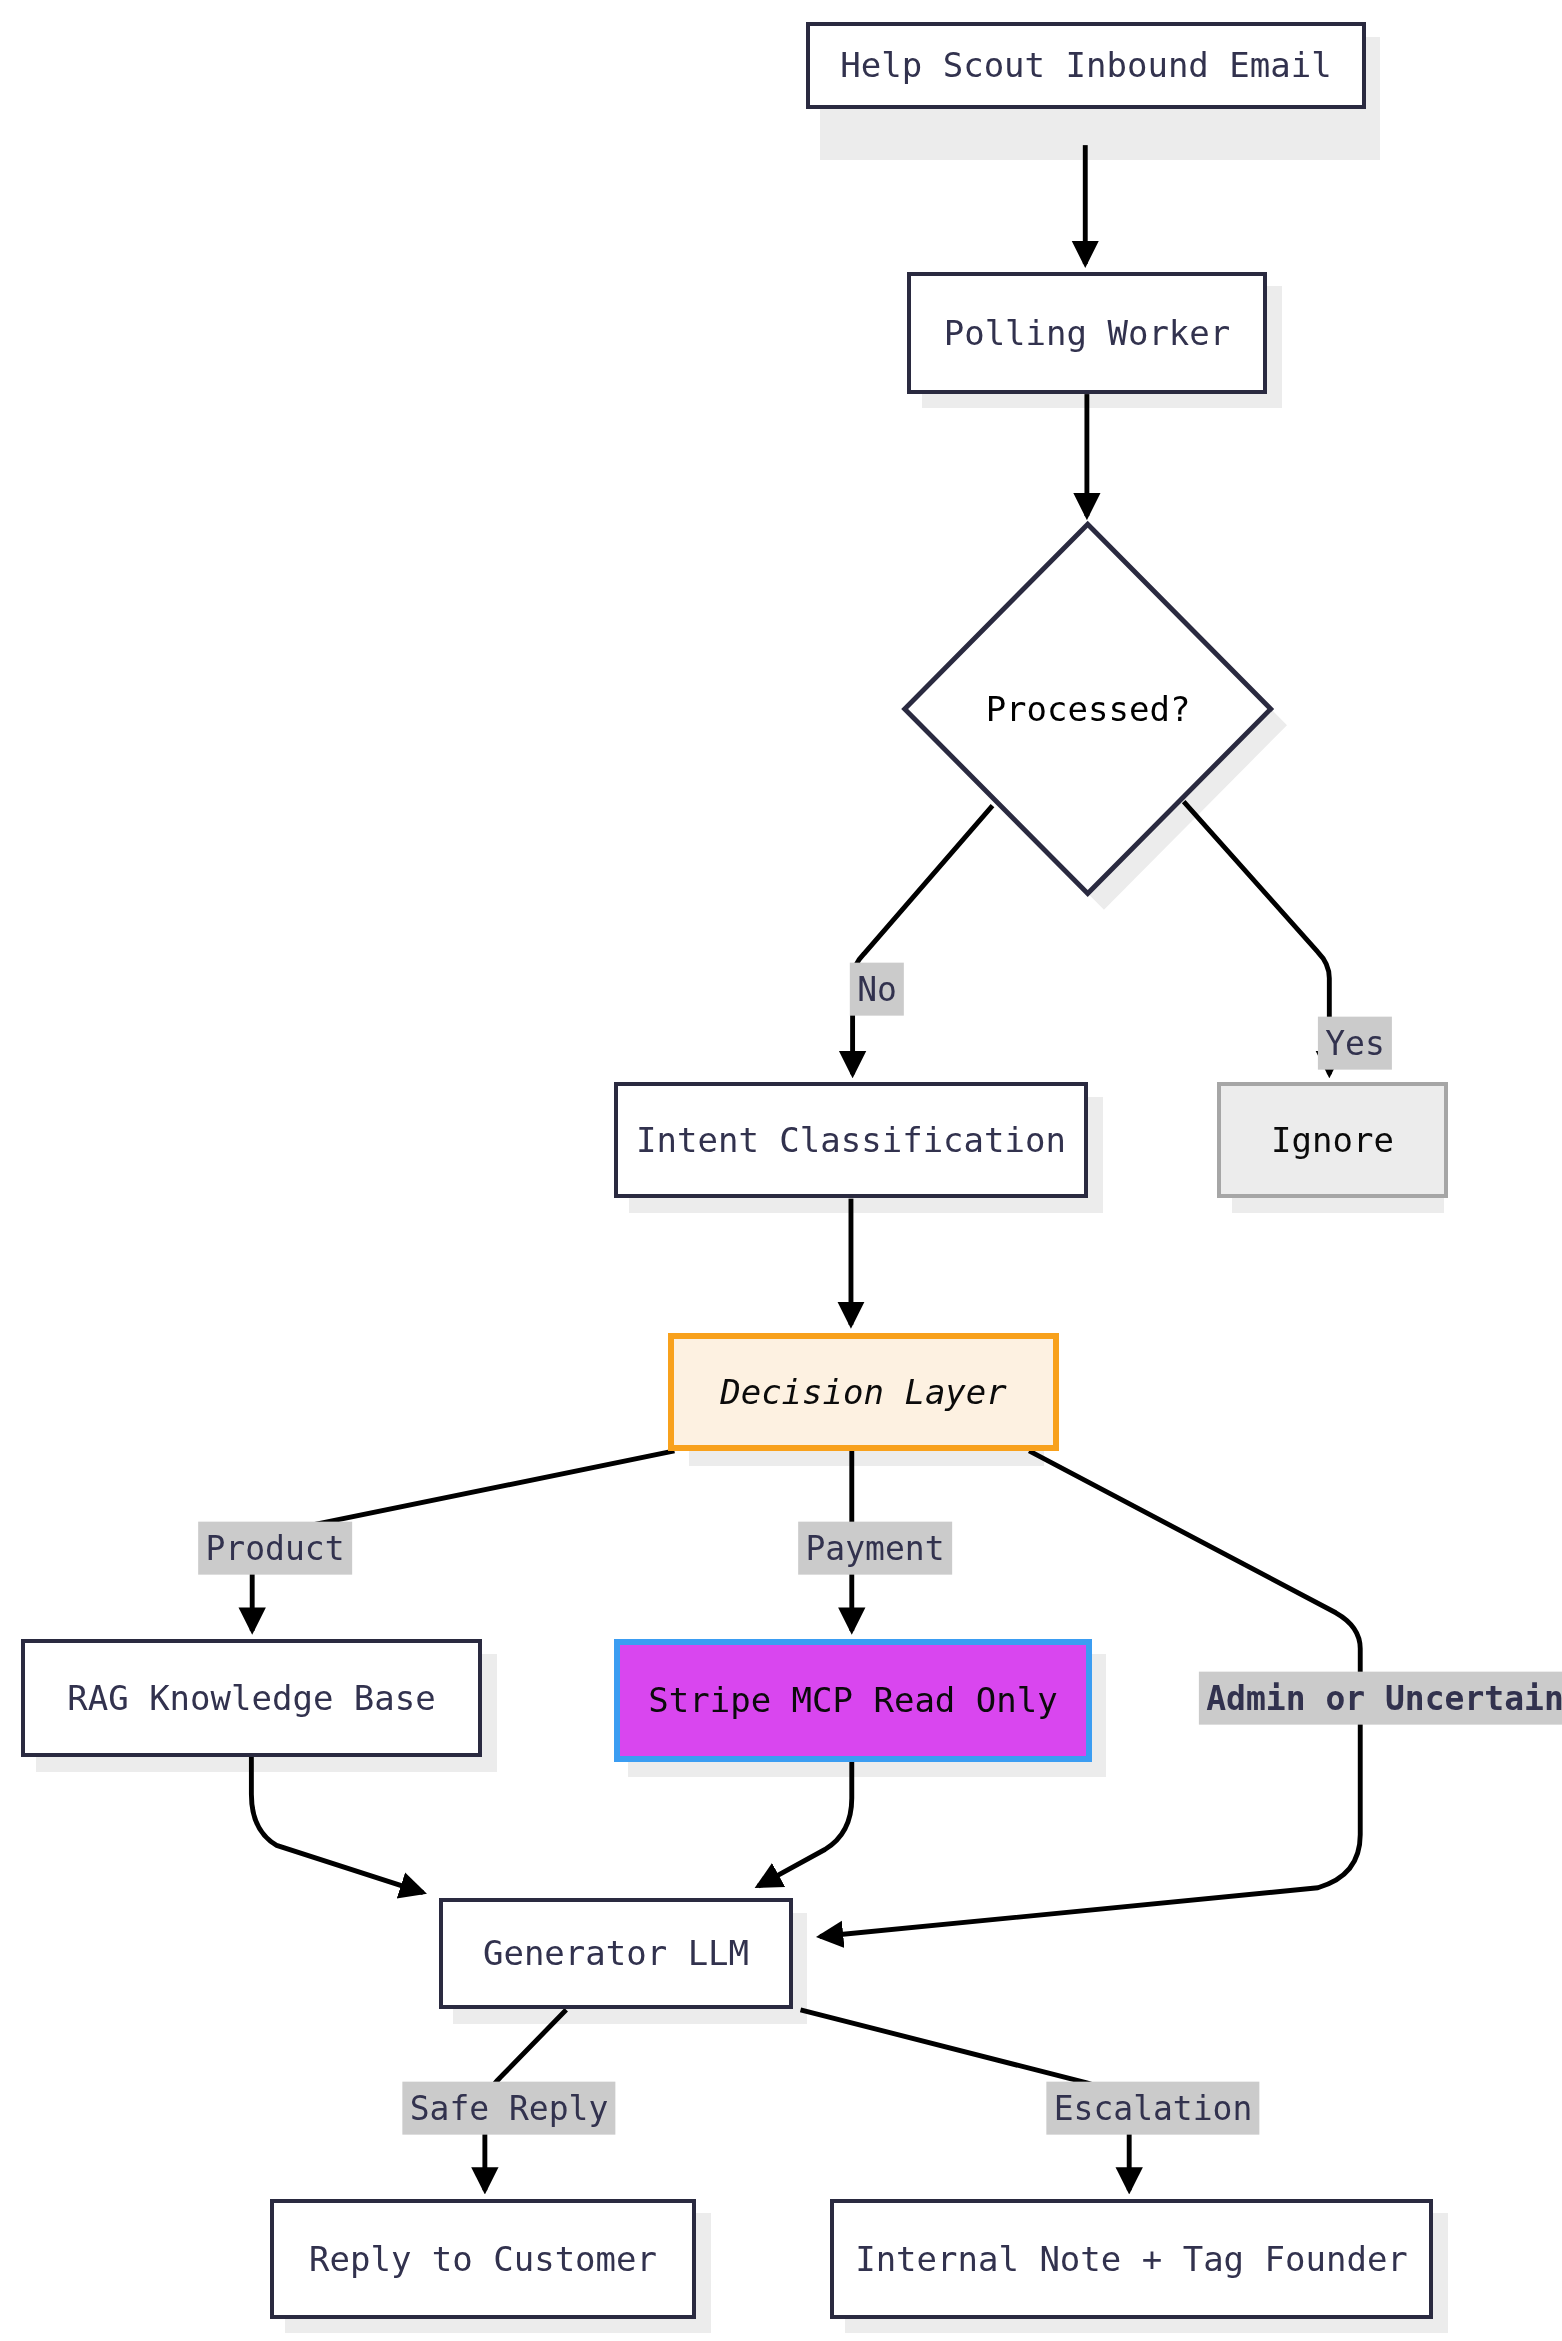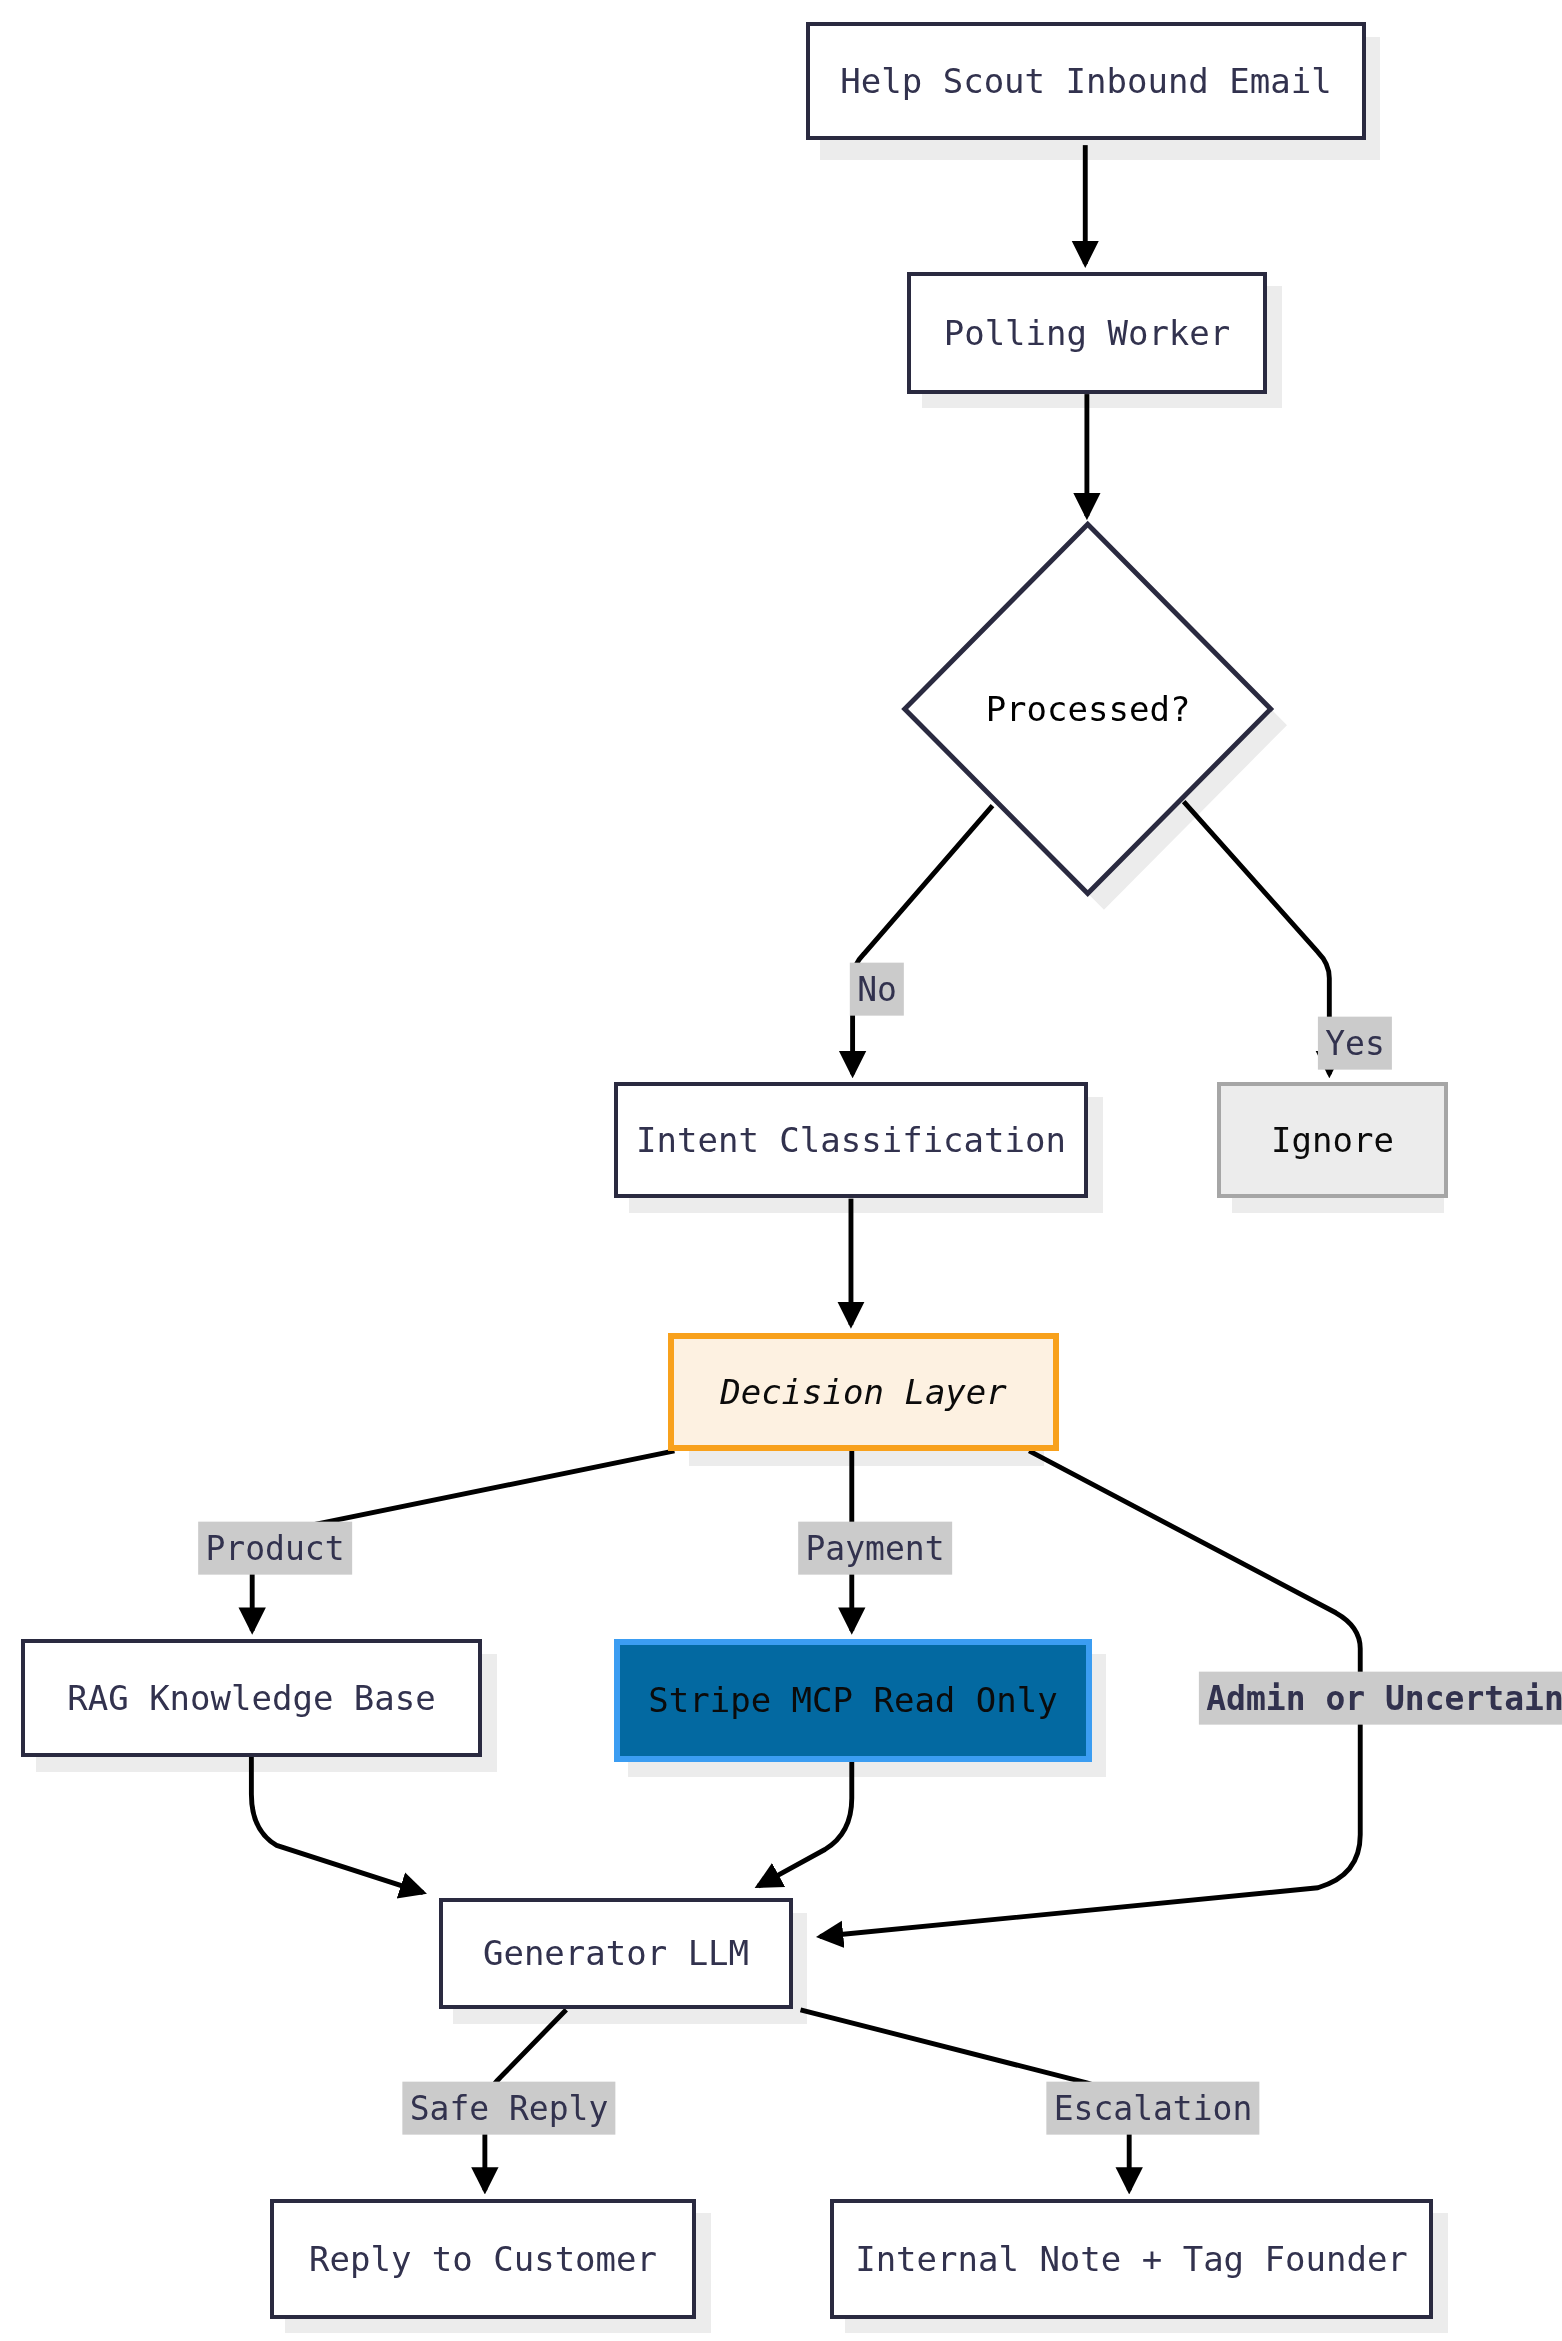--- a/index.html
+++ b/index.html
@@ -21,21 +21,21 @@
     box-sizing:border-box;
     background:#ffffff;
     border:4.9px solid #2a2a40;
     color:#32324e;
     font-size:34px;
     text-align:center;
     white-space:nowrap;
     line-height:1.2;
   }
   .node.orange{background:#fdf1e1;border:6.5px solid #f8a11c;color:#0b0b0b;}
-  .node.blue{background:#0369a1;border:6.5px solid #3b9df2;color:#0b0b0b;}
+  .node.blue{background:#d946ef;border:6.5px solid #3b9df2;color:#0b0b0b;}
   .node.gray{background:#ececec;border:4.9px solid #a6a6a6;color:#0b0b0b;}
   .edge-label{
     position:absolute;z-index:4;
     transform:translate(-50%,-50%);
     background:#cbcbcb;
     color:#32324e;
     font-size:33px;
     line-height:1.5;
     padding:1.6px 7.3px;
     white-space:nowrap;
@@ -88,21 +88,21 @@
     <path class="edge" d="M 1047 1783 L 1047 2004"></path>
     <path class="edge" d="M 1265 1783 L 1642 1982 Q 1672 1999 1672 2026 L 1672 2255 Q 1672 2305 1620 2320 L 1008 2380"></path>
     <path class="edge" d="M 309 2159 L 309 2205 Q 309 2250 340 2268 L 520 2326"></path>
     <path class="edge" d="M 1047 2165 L 1047 2210 Q 1047 2253 1014 2273 L 932 2318"></path>
     <path class="edge" d="M 696 2470 L 616 2552 Q 597 2570 596 2592 L 596 2692"></path>
     <path class="edge" d="M 984 2470 L 1336 2560 Q 1388 2574 1388 2614 L 1388 2692"></path>
 
     <polygon class="diamond" points="1337,644 1562,871 1337,1098 1112,871"></polygon>
   </svg>
 
-  <div class="node" style="left:806px;top:22px;width:560px;height:118px;">
+  <div class="node" style="left:806px;top:22px;width:560px;height:87px;">
     <span>Help Scout Inbound Email</span>
   </div>
 
   <div class="node" style="left:907px;top:272px;width:360px;height:122px;">
     <span>Polling Worker</span>
   </div>
 
   <div class="diamond-label" style="left:1088px;top:709px;">
     <span>Processed?</span>
   </div>

